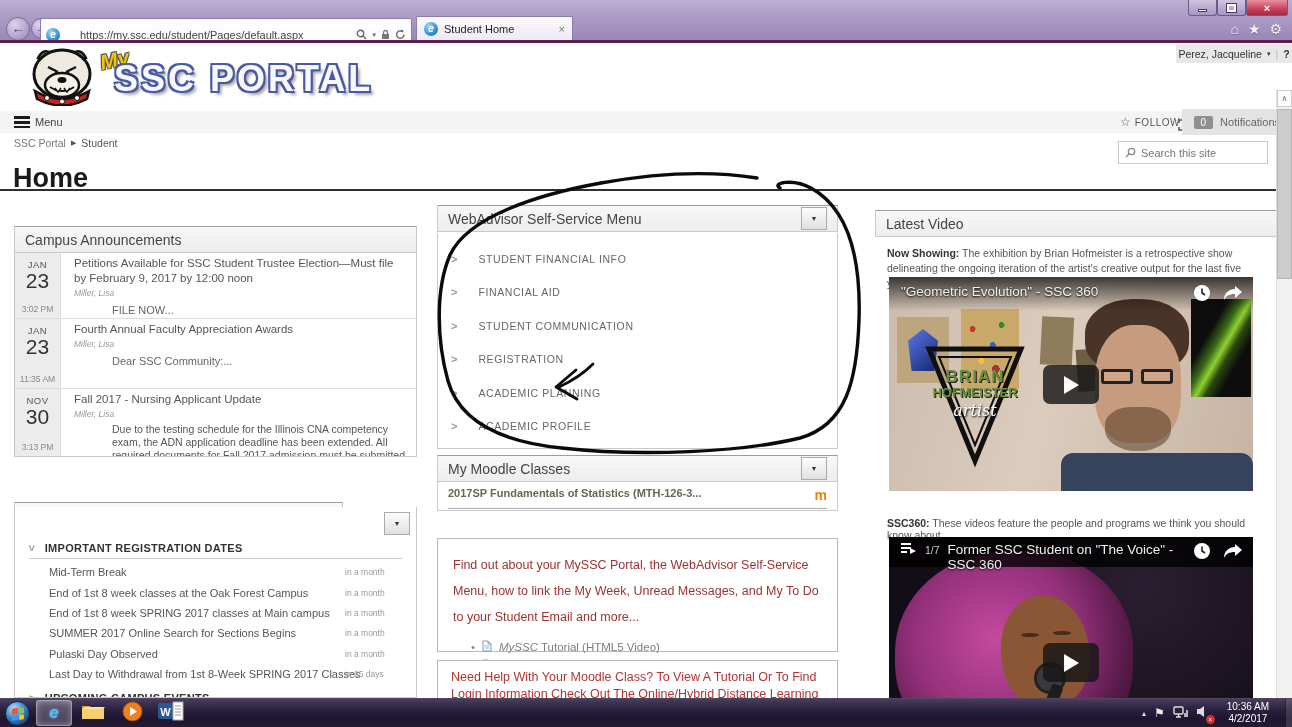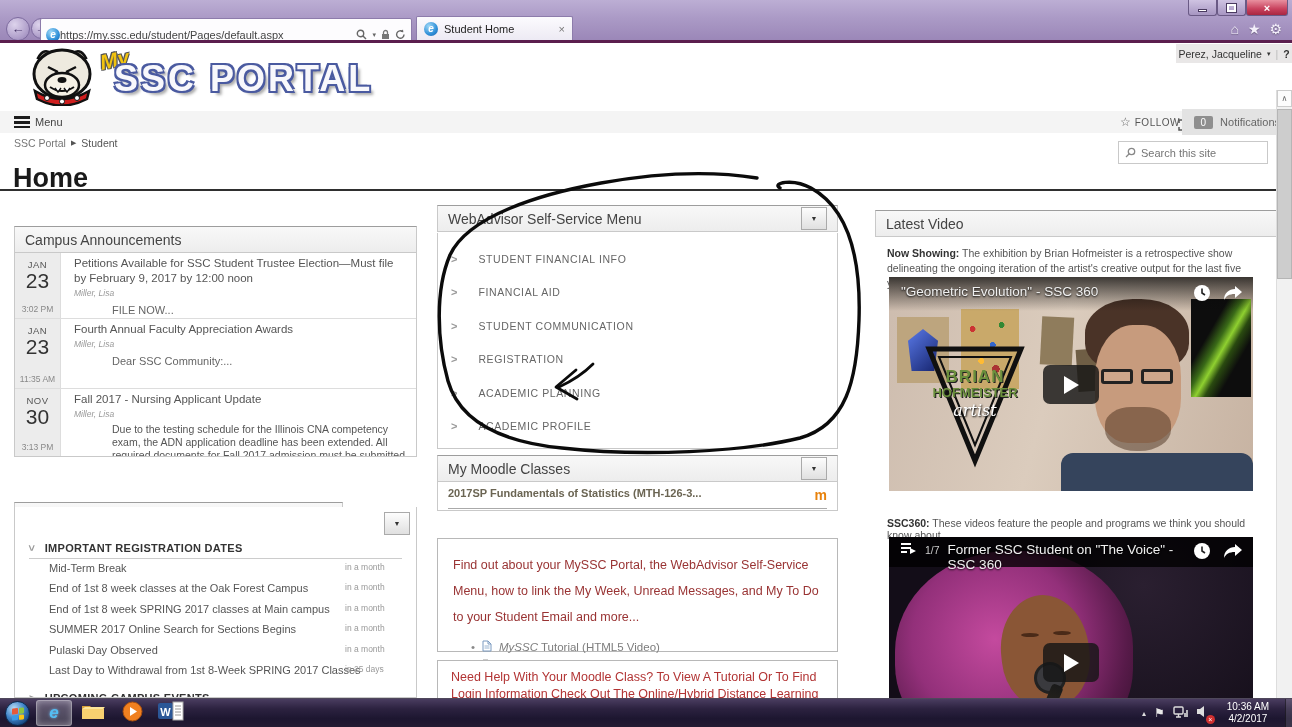--- a/index.html
+++ b/index.html
@@ -8,21 +8,21 @@
 .abs{position:absolute}
 
 
 #chrome{position:absolute;left:0;top:0;width:1292px;height:40px;
 background:linear-gradient(180deg,#bcaed4 0%,#ab9ac6 45%,#9b87b8 100%)}
 #chromeline{position:absolute;left:0;top:40px;width:1292px;height:3px;background:#5b1e4e}
 .navbtn{position:absolute;width:24px;height:24px;border-radius:50%;
 background:radial-gradient(circle at 35% 30%,#ddd3ec,#b3a3cd 60%,#937fb4);
 border:1px solid #7c6a9e;color:#463468;font-size:13px;line-height:22px;text-align:center}
 #urlbox{position:absolute;left:40px;top:18px;width:372px;height:22px;background:#fdfcfe;
-border:1px solid #8d7cab;border-radius:2px;display:flex;align-items:center;padding:16px 5px;gap:0}
+border:1px solid #8d7cab;border-radius:2px;display:flex;align-items:center;padding:16px 5px;gap:20px}
 #urltext{font-size:11px;color:#444;flex:0 1 auto;white-space:nowrap;overflow:hidden}
 #urlicons{margin-left:auto;display:flex;align-items:center;gap:5px;color:#666}
 #tab{position:absolute;left:416px;top:16px;width:157px;height:25px;
 background:linear-gradient(#fcfbfe,#ece9f3);border:1px solid #8d7cab;border-bottom:none;
 border-radius:2px 2px 0 0;display:flex;align-items:center;padding:0 7px;gap:6px}
 #tabtitle{font-size:11px;color:#222;flex:1}
 .winbtns{position:absolute;right:4px;top:0;display:flex}
 .winbtn{width:29px;height:16px;background:linear-gradient(#cfc3e2,#a796c2);
 border:1px solid #6a5a85;border-top:none;border-radius:0 0 3px 3px;
 display:flex;align-items:center;justify-content:center}
@@ -57,21 +57,21 @@
 .anntime{font-size:8.5px;color:#888;margin-top:auto}
 .anncontent{flex:1;padding:3px 10px 5px 13px}
 .anntitle{font-size:11.5px;color:#555;line-height:15px}
 .annauthor{font-size:8.5px;font-style:italic;color:#999;margin-top:2px}
 .annexcerpt{font-size:11px;color:#666;margin:6px 0 0 38px}
 .annbody{font-size:10.5px;color:#555;line-height:13px;margin:4px 0 0 38px}
 .annbody u{color:#555}
 
 
 .fgroup{font-size:11px;font-weight:bold;color:#333;letter-spacing:.3px;display:flex;align-items:center;gap:9px}
-.fitem{height:20.4px;display:flex;position:relative}
+.fitem{height:20.4px;display:flex;align-items:center;position:relative}
 .ftext{font-size:11px;color:#555;margin-left:20px}
 .fwhen{position:absolute;left:316px;font-size:8.5px;color:#999}
 .chev{color:#999;font-weight:bold;font-size:11px}
 .rot90{display:inline-block;transform:rotate(90deg)}
 
 
 .waitem{height:33.5px;display:flex;align-items:center;padding-left:13px}
 .walabel{font-size:10.5px;color:#666;letter-spacing:.6px;margin-left:21px}
 
 

